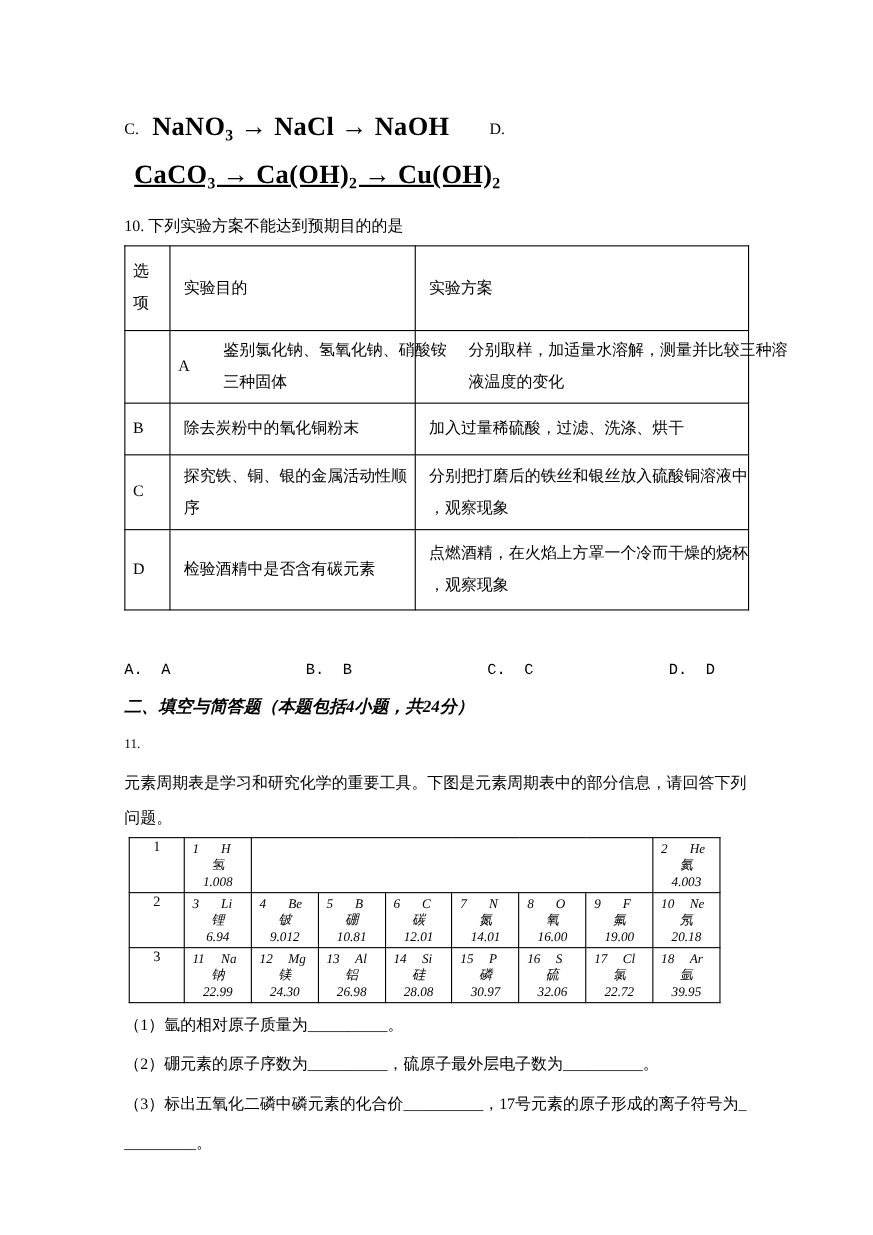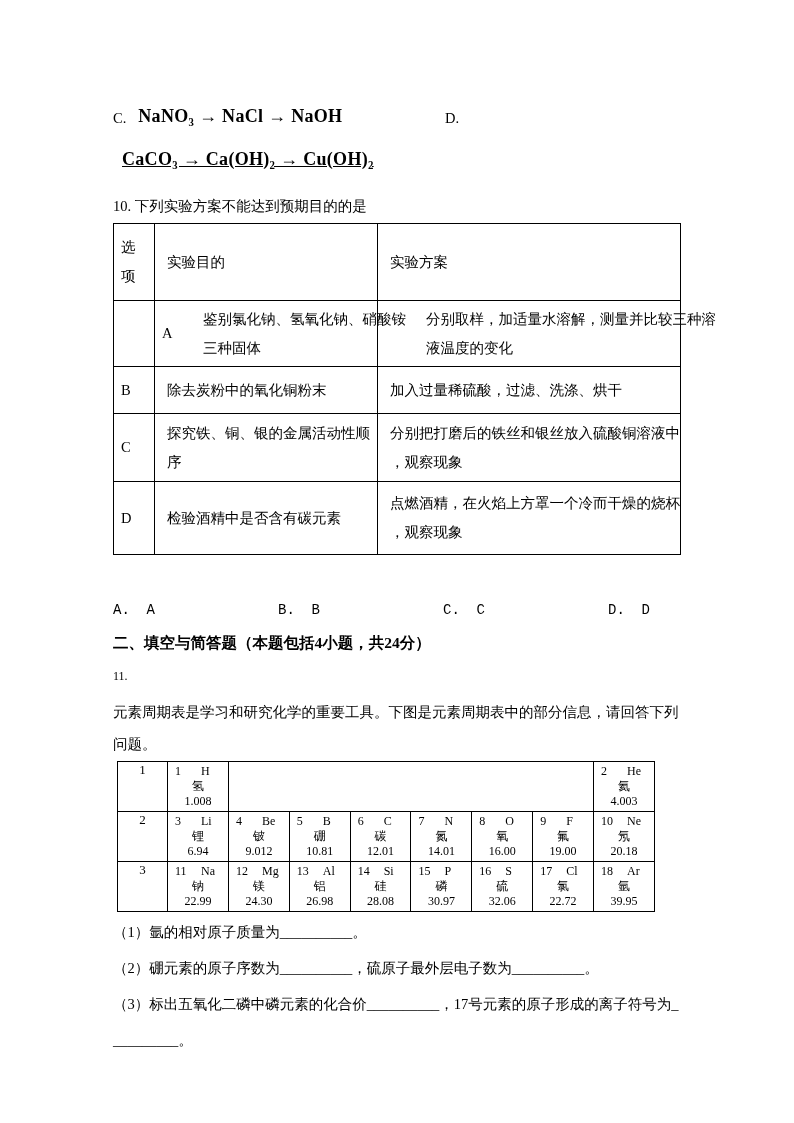--- a/index.html
+++ b/index.html
@@ -21,21 +21,21 @@
   }
   .row-cd {
     position: relative;
     display: flex;
     align-items: flex-end;
     height: 24px;
   }
   .opt-label { font-size: 14.5px; line-height: 18px; }
   .formula {
     font-weight: bold;
-    font-size: 18px;
+    font-size: 24px;
     line-height: 22px;
     letter-spacing: 0.3px;
     white-space: nowrap;
   }
   .row-cd .formula { margin-left: 12px; }
   .d-label { position: absolute; left: 332px; bottom: 0; }
   .formula-d { margin-top: 21px; margin-left: 9px; text-decoration: underline; }
   .q10-title { margin-top: 26px; font-size: 14.5px; line-height: 20px; white-space: pre; }
 
   table.q10-table {
@@ -62,36 +62,37 @@
   .cell-line { white-space: nowrap; }
 
   .answers { display: flex; margin-top: 47px; font-size: 14px; font-family: Liberation Mono, monospace; }
   .answers span { flex: 0 0 165px; white-space: pre; }
 
   .section-heading {
     margin-top: 14px;
     font-weight: bold;
     font-size: 15.5px;
     line-height: 22px;
+    font-style: italic;
   }
   .q11-num { margin-top: 13px; font-size: 12px; line-height: 18px; }
   .para { margin-top: 11px; font-size: 14.5px; }
   .para div { line-height: 32px; white-space: nowrap; }
 
   table.ptable {
     margin-top: 1px;
     margin-left: 4px;
     border-collapse: collapse;
     table-layout: fixed;
     width: 538px;
     font-size: 12px;
   }
   table.ptable td { border: 1px solid #000; height: 50px; vertical-align: top; }
   td.pnum { width: 50px; text-align: center; vertical-align: middle; font-size: 13px; }
-  td.el { width: 61px; padding-top: 2px; }
+  td.el { width: 61px; padding-top: 2px; font-style: italic; }
   td.pt-empty { border-left: none; border-right: none; }
   .el-line1 { padding-left: 7px; line-height: 15px; white-space: nowrap; }
   .el-num { display: inline-block; min-width: 26px; }
   .el-name { text-align: center; line-height: 15px; }
   .el-mass { text-align: center; line-height: 15px; }
 
   .subq { font-size: 14.5px; line-height: 20px; white-space: nowrap; }
   .subq.first { margin-top: 10px; }
   .subq + .subq { margin-top: 16px; }
 </style>

